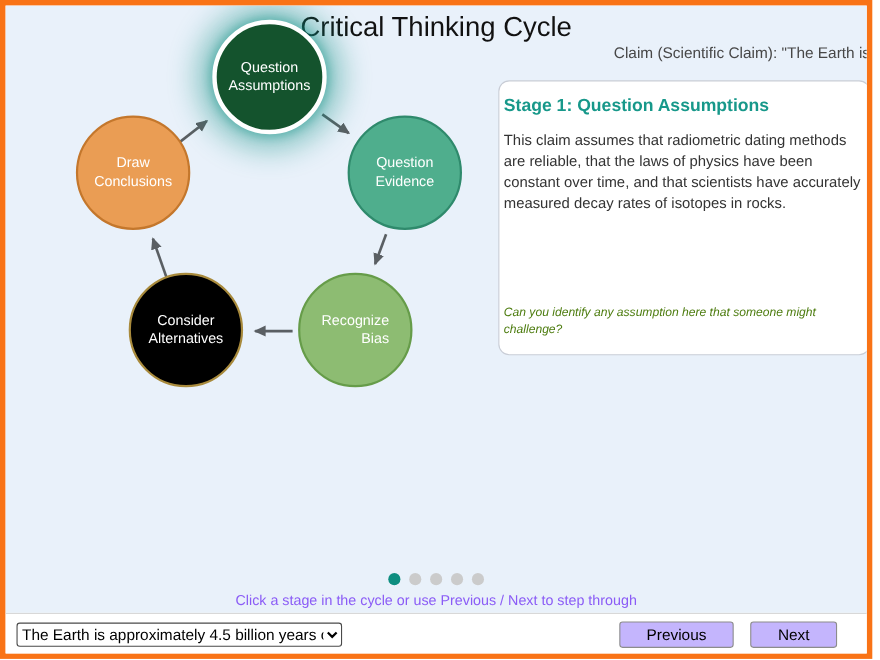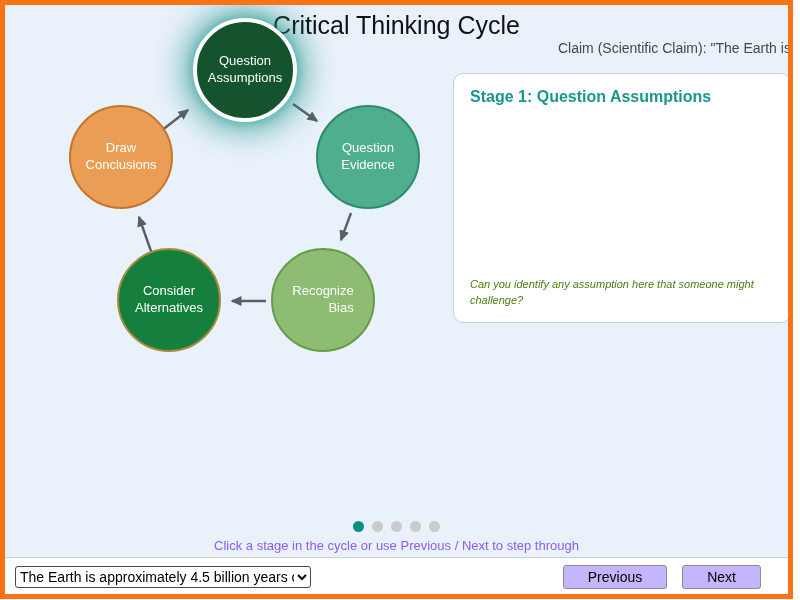--- a/index.html
+++ b/index.html
@@ -14,21 +14,21 @@
   .arrows { position:absolute; left:0; top:0; }
 
   .stage-circle { position:absolute; width:104px; height:104px; border-radius:50%;
      display:flex; align-items:center; justify-content:center; text-align:center;
      color:#fff; font-size:13px; line-height:1.3; border:2px solid transparent; cursor:pointer; }
   .stage-circle span { display:block; }
   .stage-circle.active { border-width:4px;
      box-shadow:0 0 26px 14px rgba(14,142,128,0.45), 0 0 8px 3px rgba(14,142,128,0.35); }
 
   .panel { position:absolute; left:448px; top:68px; width:338px; height:250px;
-     background:#fff; border:1px solid #C9CDD6; border-radius:10px; padding:14px 16px;
+     background:#fff; border:1px solid #C9CDD6; border-radius:10px; padding:14px 4px;
      display:flex; flex-direction:column; }
   .panel-title { font-size:16px; font-weight:bold; color:#17988A; }
   .panel-question { margin-top:8px; font-size:14px; font-weight:bold; color:#2B2B8C; }
   .panel-body { margin-top:12px; font-size:13.5px; color:#333; line-height:1.42; }
   .panel-prompt { margin-top:auto; font-style:italic; font-size:11px; color:#4d7c0f; line-height:1.4; }
 
   .dots { position:absolute; top:516px; left:0; right:0; display:flex; justify-content:center; gap:8px; }
   .dot { width:11px; height:11px; border-radius:50%; background:#CBCBCB; cursor:pointer; }
   .dot.active { background:#0E8E80; }
   .hint { position:absolute; top:533px; left:0; right:0; text-align:center; font-size:13px; color:#8b5cf6; }
@@ -75,35 +75,36 @@
           <span>Question</span>
           <span>Evidence</span>
         </div>
       </div>
       <div class="stage-circle" style="left: 266px; top: 243px; background: rgb(141, 188, 114); border-color: rgb(102, 156, 73); text-align: right;">
         <div>
           <span>Recognize</span>
           <span>Bias</span>
         </div>
       </div>
-      <div class="stage-circle" style="left: 112px; top: 243px; background: #15803d; border-color: rgb(168, 138, 60);">
+      <div class="stage-circle" style="left: 112px; top: 243px; background: #000000; border-color: rgb(168, 138, 60);">
         <div>
           <span>Consider</span>
           <span>Alternatives</span>
         </div>
       </div>
       <div class="stage-circle" style="left: 64px; top: 100px; background: rgb(234, 157, 84); border-color: rgb(196, 119, 44); justify-content: center;">
         <div>
           <span>Draw</span>
           <span>Conclusions</span>
         </div>
       </div>
 
       <div class="panel">
         <div class="panel-title">Stage 1: Question Assumptions</div>
+        <div class="panel-body">This claim assumes that radiometric dating methods are reliable, that the laws of physics have been constant over time, and that scientists have accurately measured decay rates of isotopes in rocks.</div>
         <div class="panel-prompt">Can you identify any assumption here that someone might challenge?</div>
       </div>
 
       <div class="dots">
         <span class="dot active"></span>
         <span class="dot"></span>
         <span class="dot"></span>
         <span class="dot"></span>
         <span class="dot"></span>
       </div>

